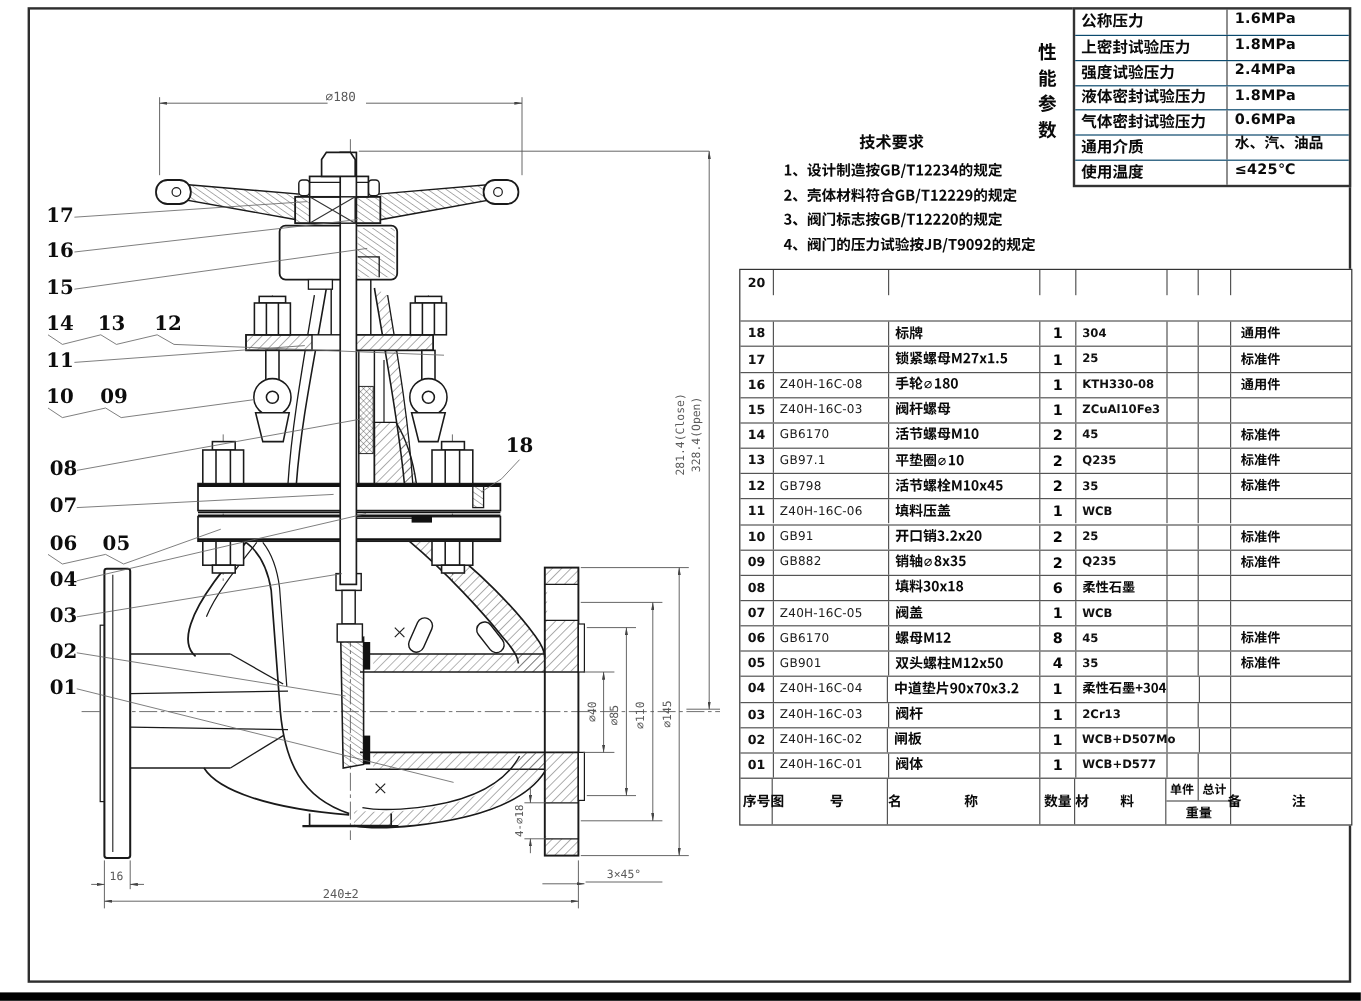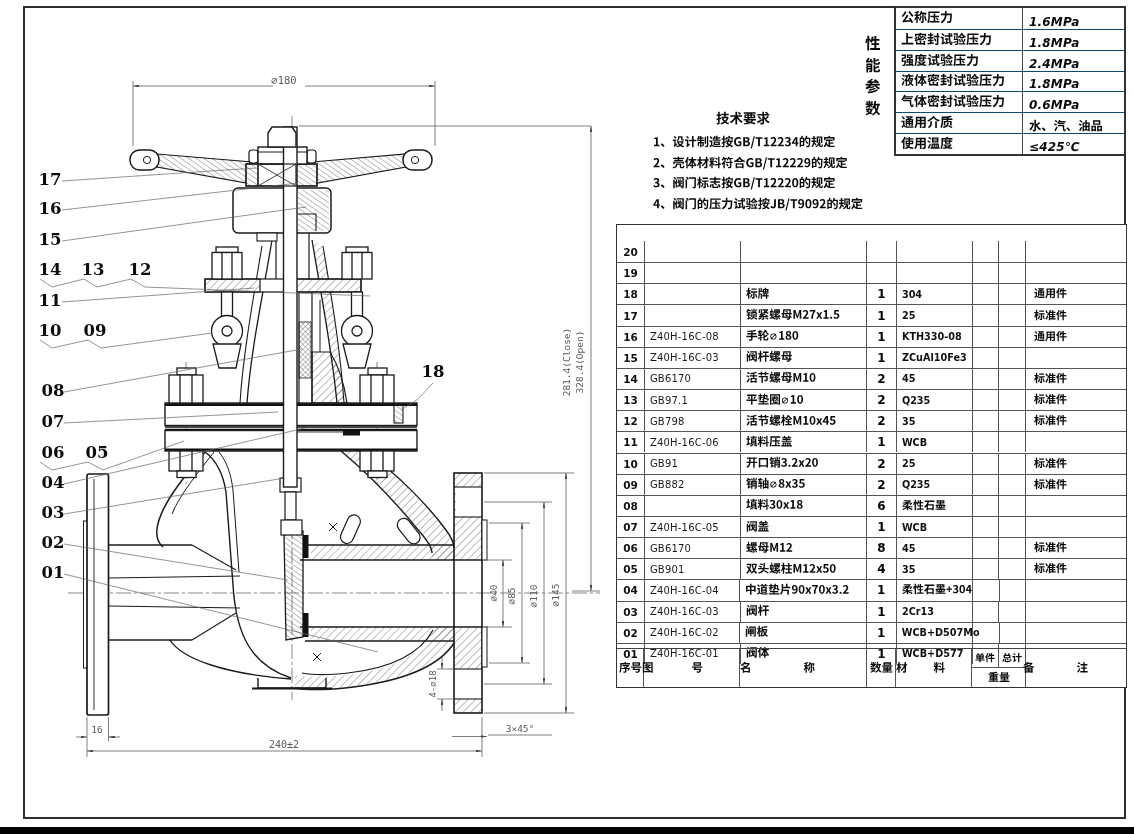--- a/index.html
+++ b/index.html
@@ -9,32 +9,32 @@
   .frame { position:absolute; left:23px; top:6px; width:1103px; height:813px;
            border:2px solid #2e2e2e; }
   .bottom-bar { position:absolute; left:0; top:827px; width:1134px; height:7px; background:#000; }
   svg.draw { position:absolute; left:0; top:0; }
   
   .perf { position:absolute; left:894px; top:6px; width:232px; height:150px;
           border:2px solid #333; background:#fff; }
   .perf-row { position:absolute; left:0; width:100%; display:flex; border-top:1px solid #0c4a6e; }
   .perf-row:first-child { border-top:none; }
   .perf-name { width:127px; border-right:1.5px solid #444; display:flex; align-items:center; padding-left:5px; }
-  .perf-value { flex:1; display:flex; align-items:flex-end; padding-left:6px;font-style:italic; }
+  .perf-value { flex:1; display:flex; align-items:flex-start; padding-left:6px; }
   .perf-value .ascii { font-weight:bold; font-size:12px; color:#0a0a0a; letter-spacing:0.2px; }
   .perf-side { position:absolute; left:858px; top:36px; width:30px; display:flex;
                flex-direction:column; align-items:center; gap:4.5px; }
   
   .tech { position:absolute; left:648px; top:104px; width:250px; }
   .tech-title { position:absolute; left:68px; top:8px; }
   .tech-items { position:absolute; left:5px; top:32px; display:flex; flex-direction:column; gap:7.6px; }
   
   .bom { position:absolute; left:616px; top:224px; width:511px; height:464px;
          border:1.5px solid #333; background:#fff; }
-  .bom-row { position:absolute; left:0; width:100%; display:flex; border-top:1px solid #555;margin-top:16px; }
+  .bom-row { position:absolute; left:0; width:100%; display:flex; border-top:1px solid #555; }
   .bom-row:first-child { border-top:none; }
   .bom-cell { border-right:1px solid #555; display:flex; align-items:center; overflow:visible; }
   .bom-cell:last-child { border-right:none; }
   .c-seq   { width:28px;  justify-content:center; }
   .c-code  { width:96px;  padding-left:5px; }
   .c-name  { width:127px; padding-left:5px; }
   .c-qty   { width:30px;  justify-content:center; }
   .c-mat   { width:76px;  padding-left:5px; }
   .c-unit  { width:27px;  justify-content:center; }
   .c-total { width:27px;  justify-content:center; }
@@ -617,32 +617,20 @@
           <span class="txt-seq">20</span>
         </div>
         <div class="bom-cell c-code"></div>
         <div class="bom-cell c-name"></div>
         <div class="bom-cell c-qty"></div>
         <div class="bom-cell c-mat"></div>
         <div class="bom-cell c-unit"></div>
         <div class="bom-cell c-total"></div>
         <div class="bom-cell c-rem"></div>
       </div>
-      <div class="bom-row" style="top: 21.15px; height: 21.15px;">
-        <div class="bom-cell c-seq">
-          <span class="txt-seq">19</span>
-        </div>
-        <div class="bom-cell c-code"></div>
-        <div class="bom-cell c-name"></div>
-        <div class="bom-cell c-qty"></div>
-        <div class="bom-cell c-mat"></div>
-        <div class="bom-cell c-unit"></div>
-        <div class="bom-cell c-total"></div>
-        <div class="bom-cell c-rem"></div>
-      </div>
       <div class="bom-row" style="top: 42.3px; height: 21.15px;">
         <div class="bom-cell c-seq">
           <span class="txt-seq">18</span>
         </div>
         <div class="bom-cell c-code"></div>
         <div class="bom-cell c-name">
           <svg xmlns="http://www.w3.org/2000/svg" width="24" height="13" style="overflow:visible;display:block">
             <path fill="#0a0a0a" d="M467 788H908V676H467ZM421 549H964V437H421ZM617 493H739V51Q739 7 731 -20Q722 -47 693 -62Q666 -77 628 -81Q590 -84 539 -84Q537 -58 527 -22Q517 13 505 39Q535 38 563 38Q590 38 600 38Q610 38 614 41Q617 45 617 54ZM773 315 872 349Q895 299 916 242Q937 184 953 131Q968 77 974 35L866 -4Q861 38 847 92Q833 147 814 205Q795 264 773 315ZM465 345 573 320Q558 261 537 203Q517 145 492 93Q468 41 442 1Q432 10 414 22Q397 34 379 45Q361 56 348 63Q387 115 417 191Q448 267 465 345ZM34 652H409V541H34ZM173 850H292V-89H173ZM158 576 230 553Q220 495 205 433Q189 371 170 311Q150 250 127 199Q103 147 77 109Q72 125 61 147Q51 168 39 190Q27 211 16 226Q48 267 76 326Q104 385 126 451Q147 517 158 576ZM287 525Q296 516 316 493Q335 470 358 443Q380 416 399 393Q417 370 424 361L360 266Q350 287 334 315Q318 344 299 374Q280 404 263 430Q246 456 235 473Z" transform="translate(0.0,9.7) scale(0.0116,-0.0116)"></path>
             <path fill="#0a0a0a" d="M405 208H963V108H405ZM719 335H831V-90H719ZM628 851 761 828Q740 790 718 754Q695 718 678 693L582 718Q595 748 608 785Q622 821 628 851ZM636 702H737V534Q737 490 729 443Q720 395 696 350Q673 304 627 264Q582 224 508 193Q500 203 486 215Q472 228 458 240Q444 252 432 259Q500 286 540 320Q581 354 602 391Q623 428 630 465Q636 503 636 536ZM136 586H422V485H136ZM253 849H357V525H253ZM143 370H379V-91H272V269H143ZM86 823H189V450Q189 391 187 321Q184 251 177 178Q170 105 157 36Q144 -34 123 -92Q111 -86 93 -79Q75 -73 56 -67Q37 -61 23 -57Q43 -2 56 64Q69 129 76 199Q82 268 84 332Q86 397 86 450ZM545 515V446H827V515ZM545 666V599H827V666ZM439 756H937V356H439Z" transform="translate(11.6,9.7) scale(0.0116,-0.0116)"></path>
           </svg>

